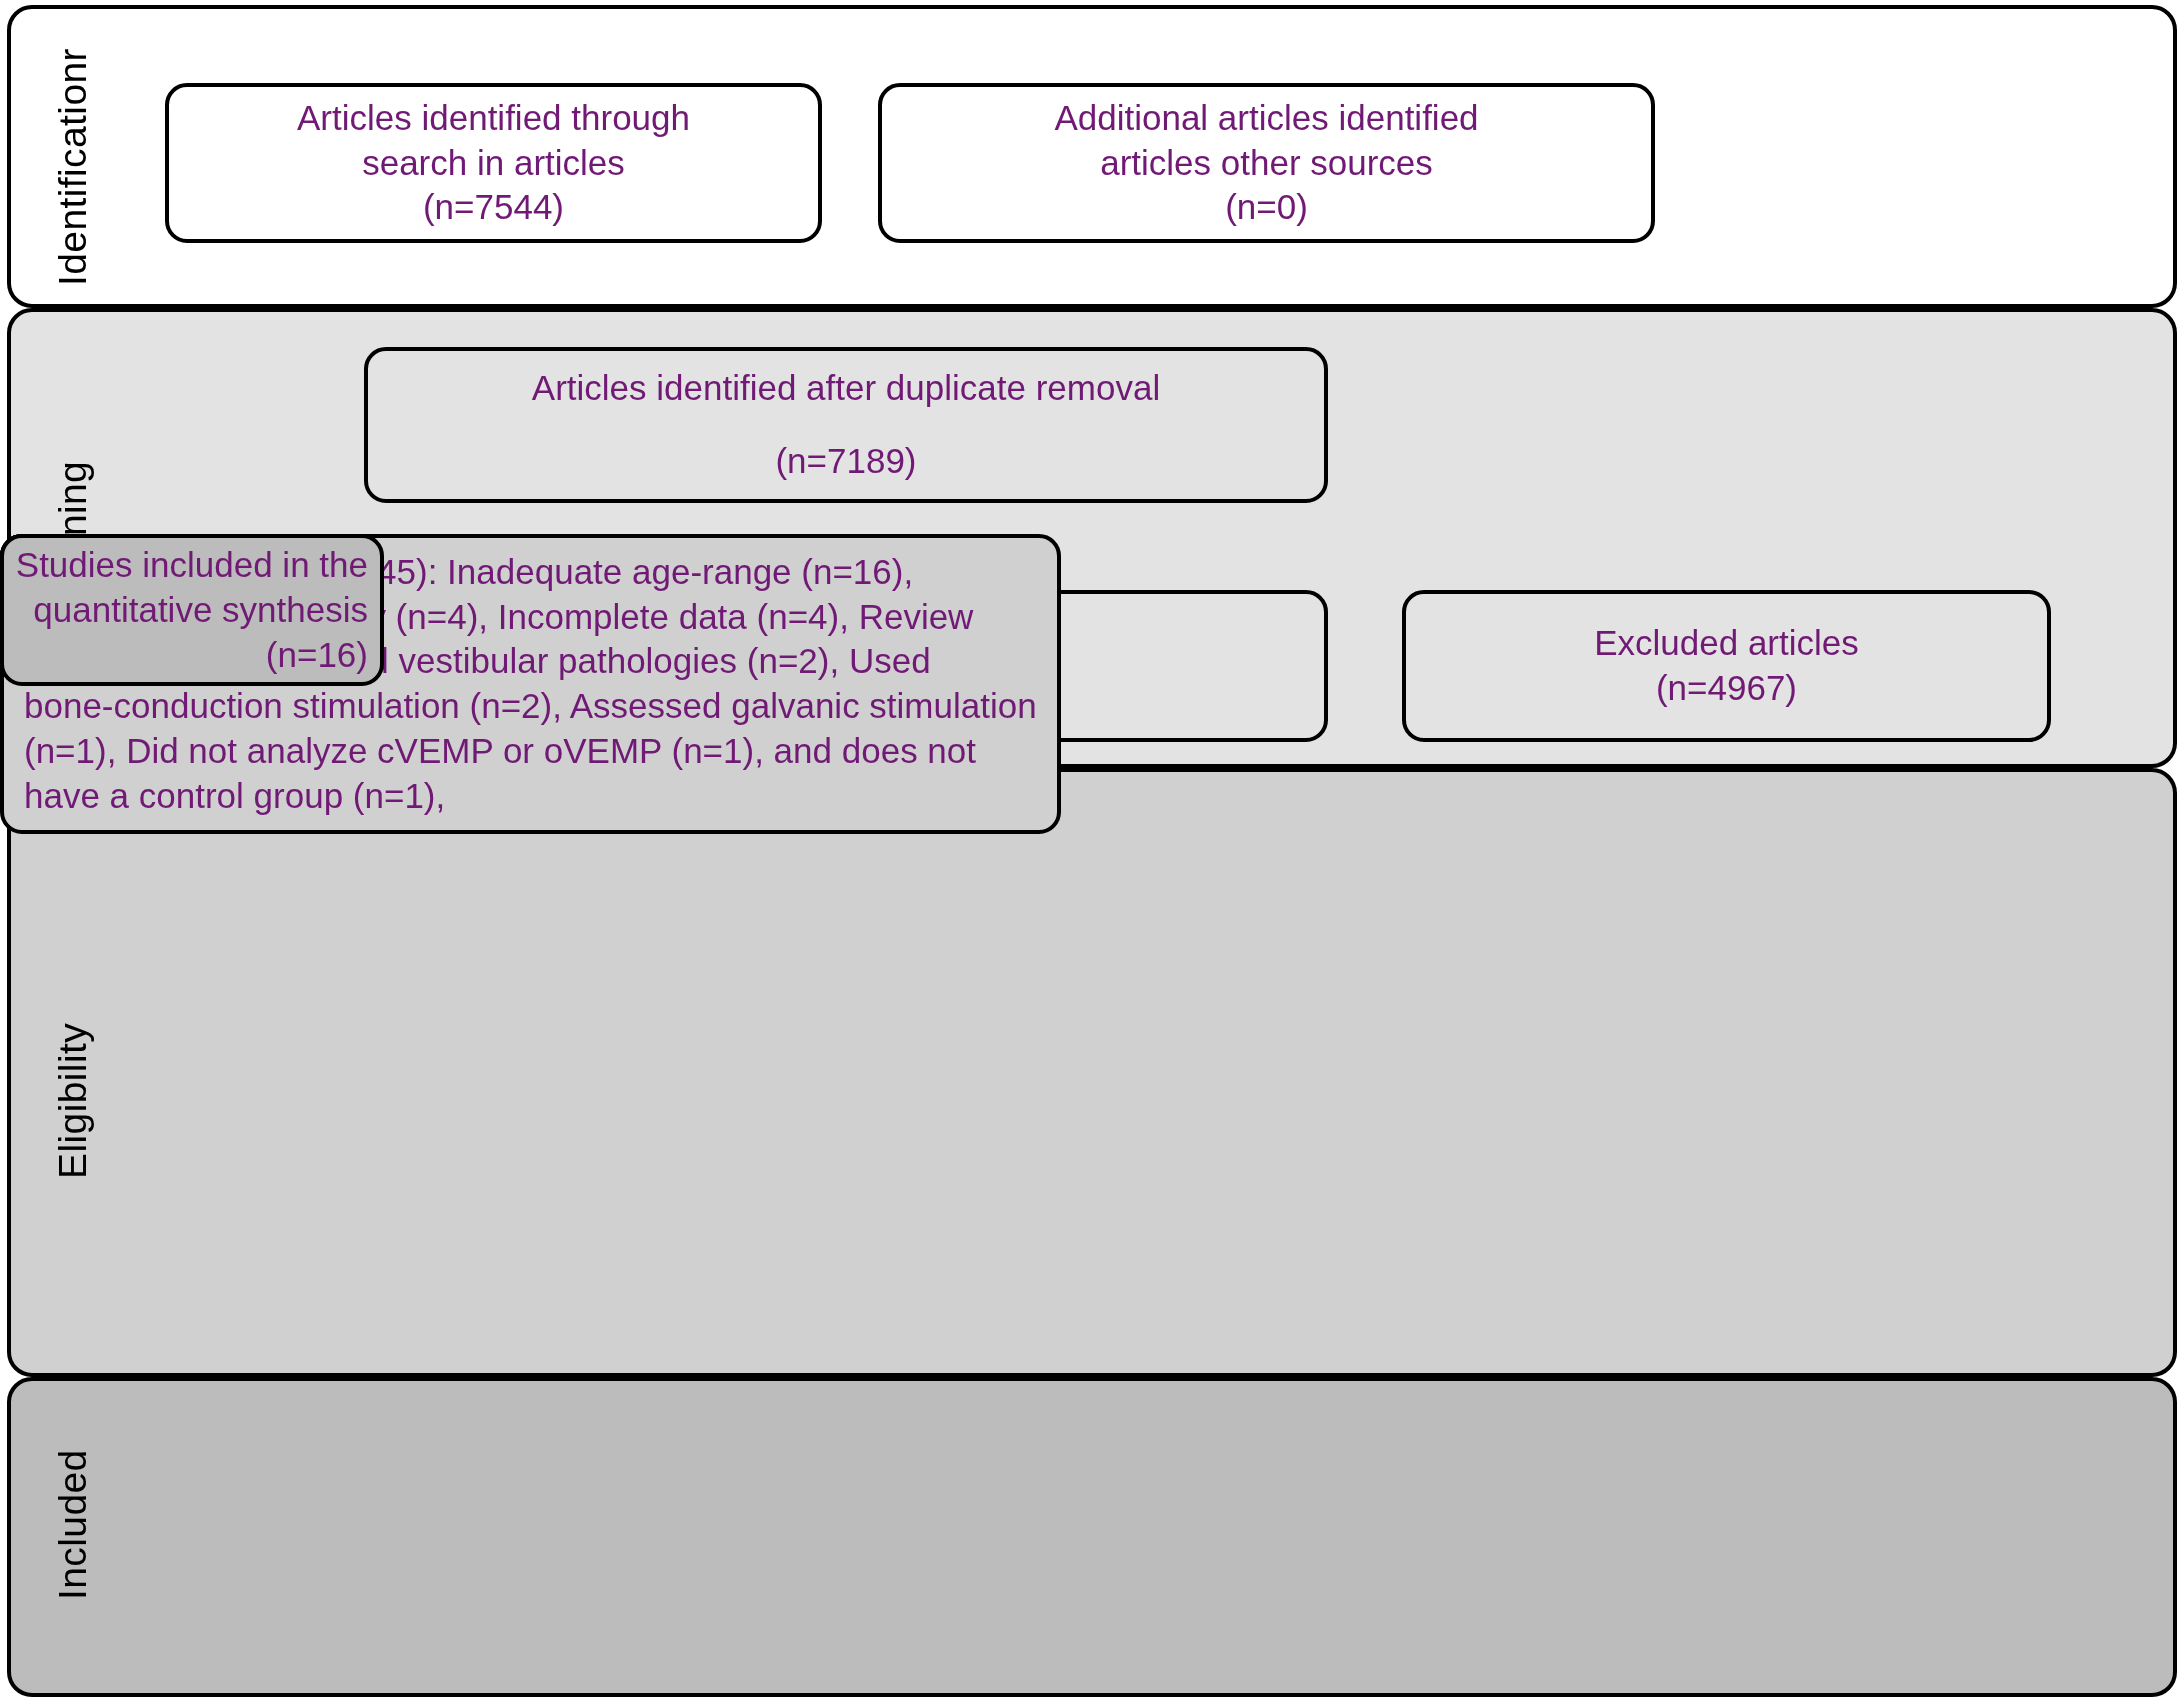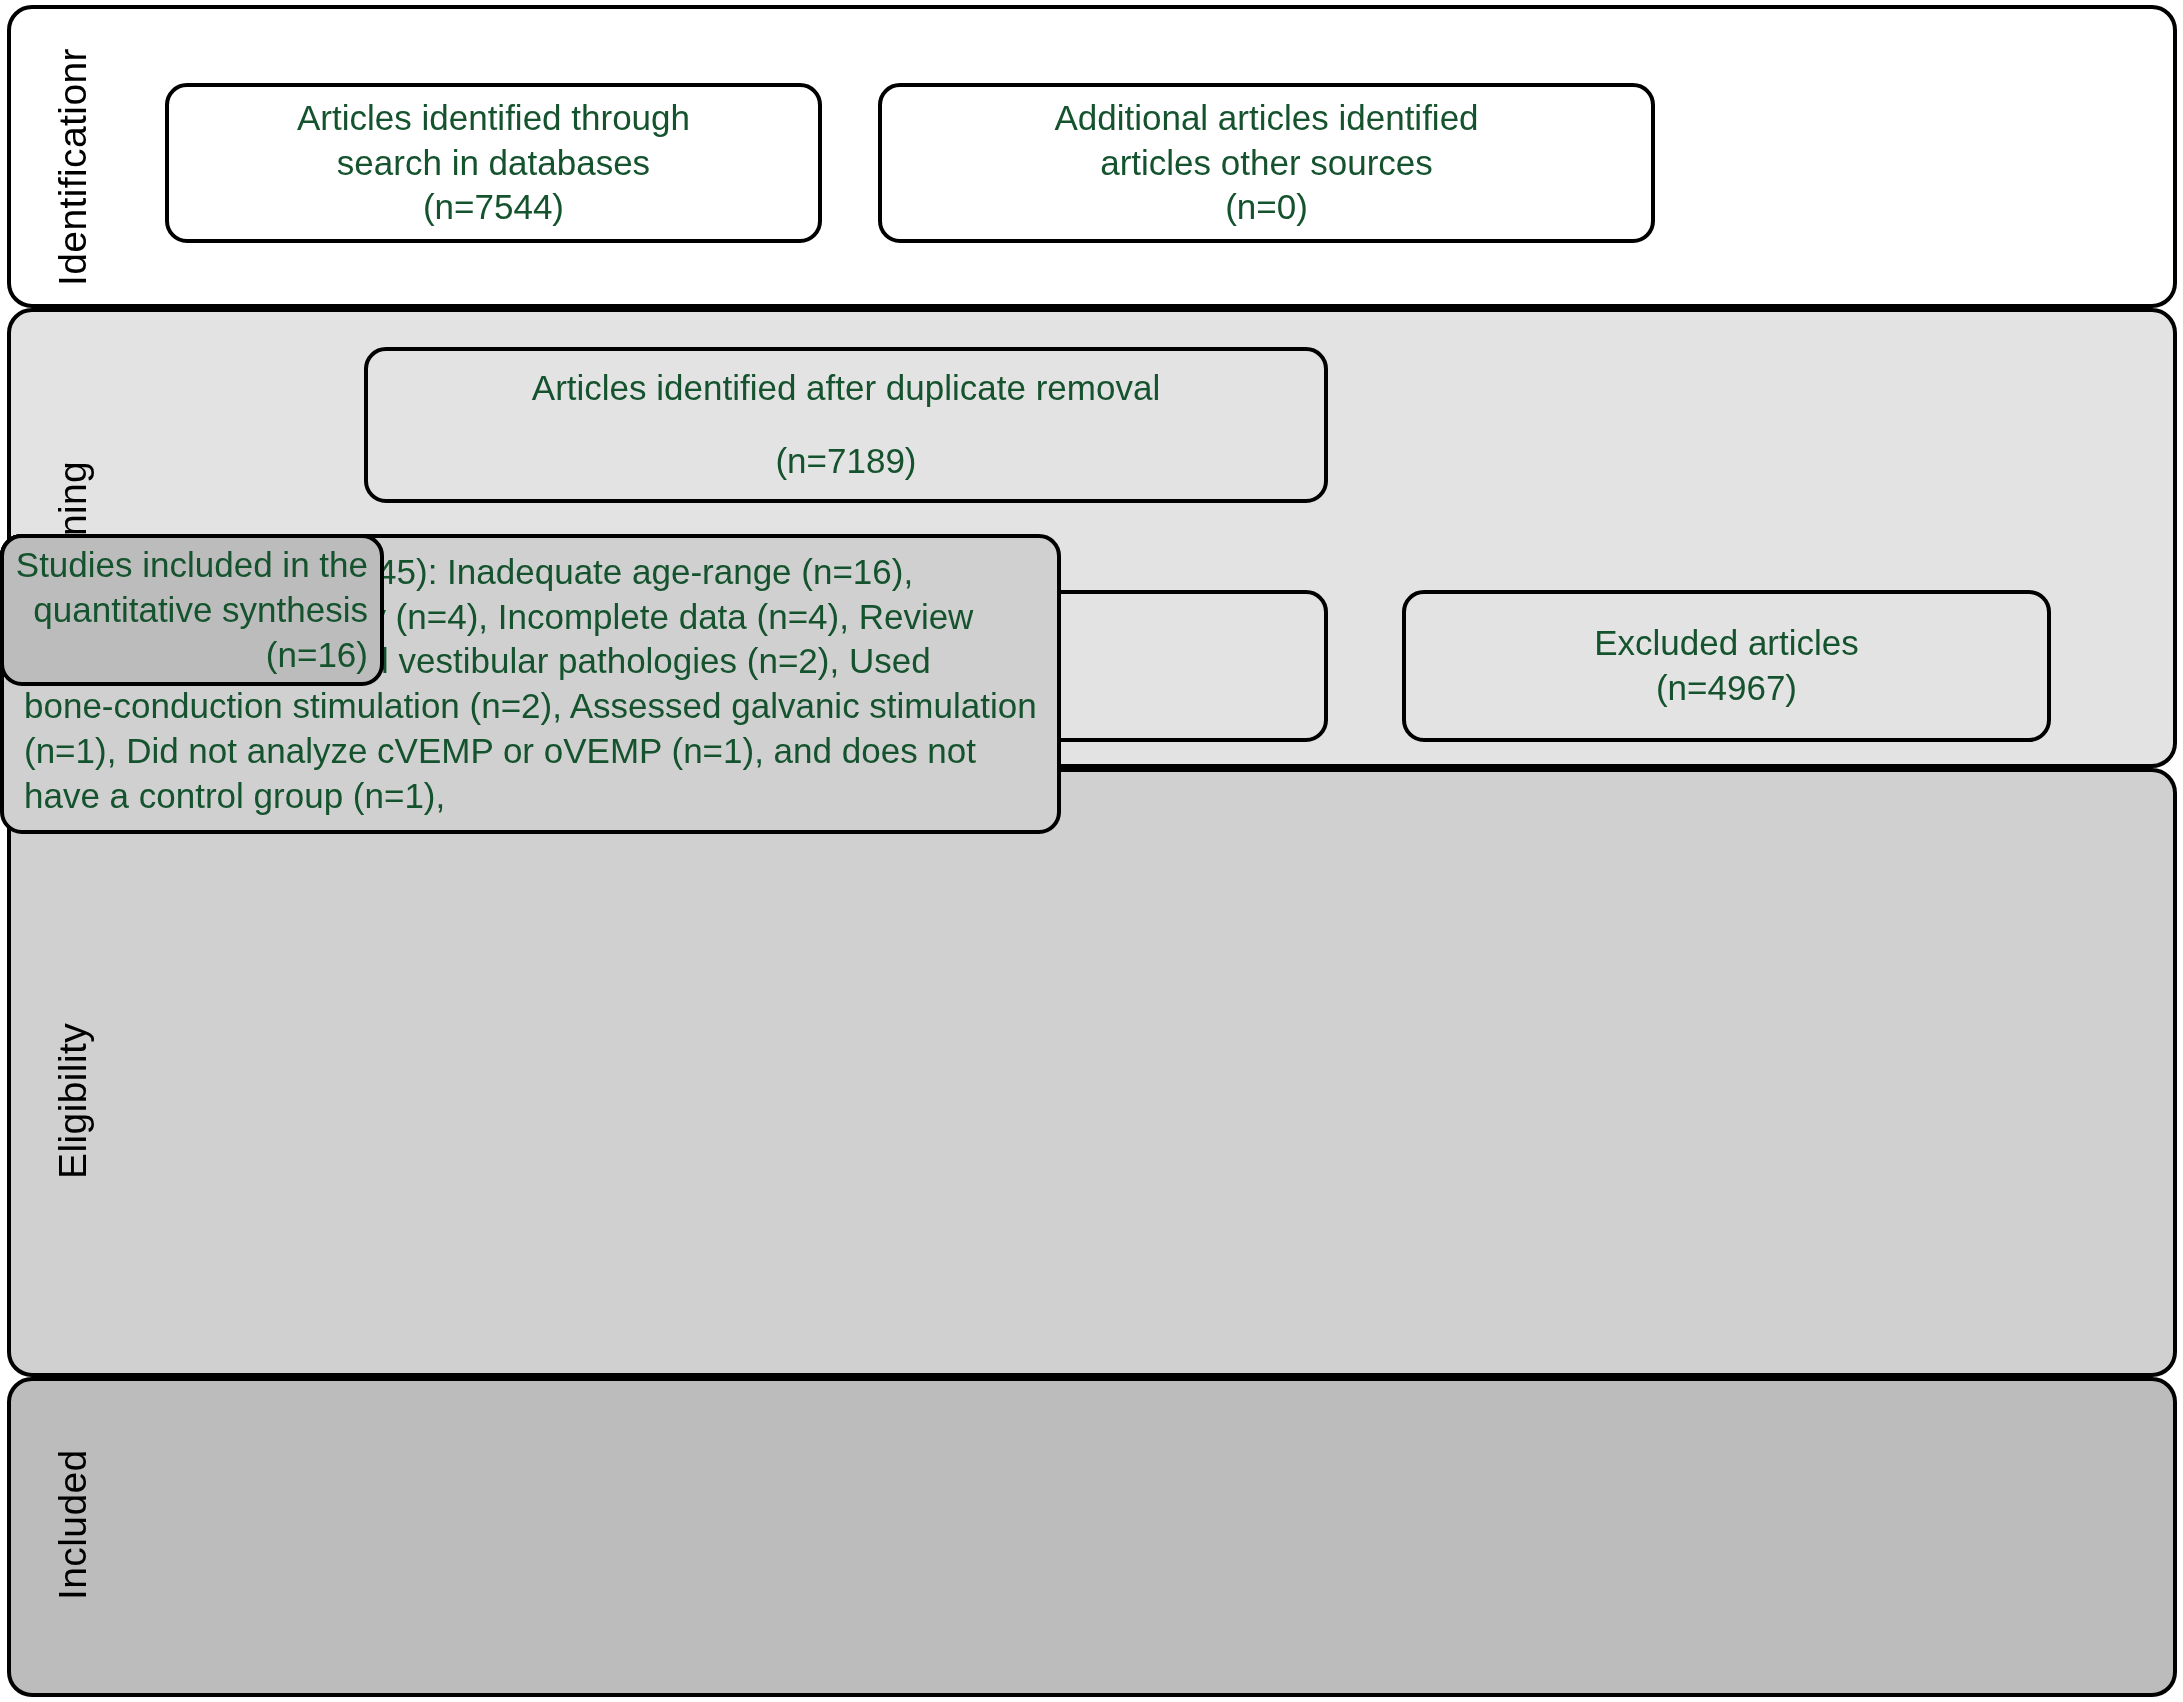--- a/index.html
+++ b/index.html
@@ -53,21 +53,21 @@
     box-sizing: border-box;
     border: 4.2px solid #000000;
     border-radius: 22px;
     display: flex;
     flex-direction: column;
     align-items: center;
     justify-content: center;
     text-align: center;
     font-size: 35px;
     line-height: 1.28;
-    color: #14532d;
+    color: #701a75;
     padding: 5px 11.8px;
   }
   .node .line { display: block; }
   .node-white { background: #ffffff; }
   .node-scr   { background: #e3e3e3; }
   .node-elig  { background: #d0d0d0; }
   .node-incl  { background: #bcbcbc; align-items: flex-end; }
 
   .node-left-align {
     align-items: flex-start;
@@ -156,21 +156,21 @@
   <div class="arrowhead-down" style="left:477px; top:1060px;"></div>
 
   <div class="conn hline" style="left:822px; top:1167px; width:44px;"></div>
   <div class="arrowhead-right" style="left:861px; top:1151px;"></div>
 
   <div class="conn vline" style="left:494px; top:1247px; height:179px;"></div>
   <div class="arrowhead-down" style="left:477px; top:1422px;"></div>
 
   <div class="node node-white n-db">
     <span class="line">Articles identified through</span>
-    <span class="line">search in databases</span>
+    <span class="line">search in articles</span>
     <span class="line">(n=7544)</span>
   </div>
 
   <div class="node node-white n-other">
     <span class="line">Additional articles identified</span>
     <span class="line">articles other sources</span>
     <span class="line">(n=0)</span>
   </div>
 
   <div class="node node-scr n-dup">

